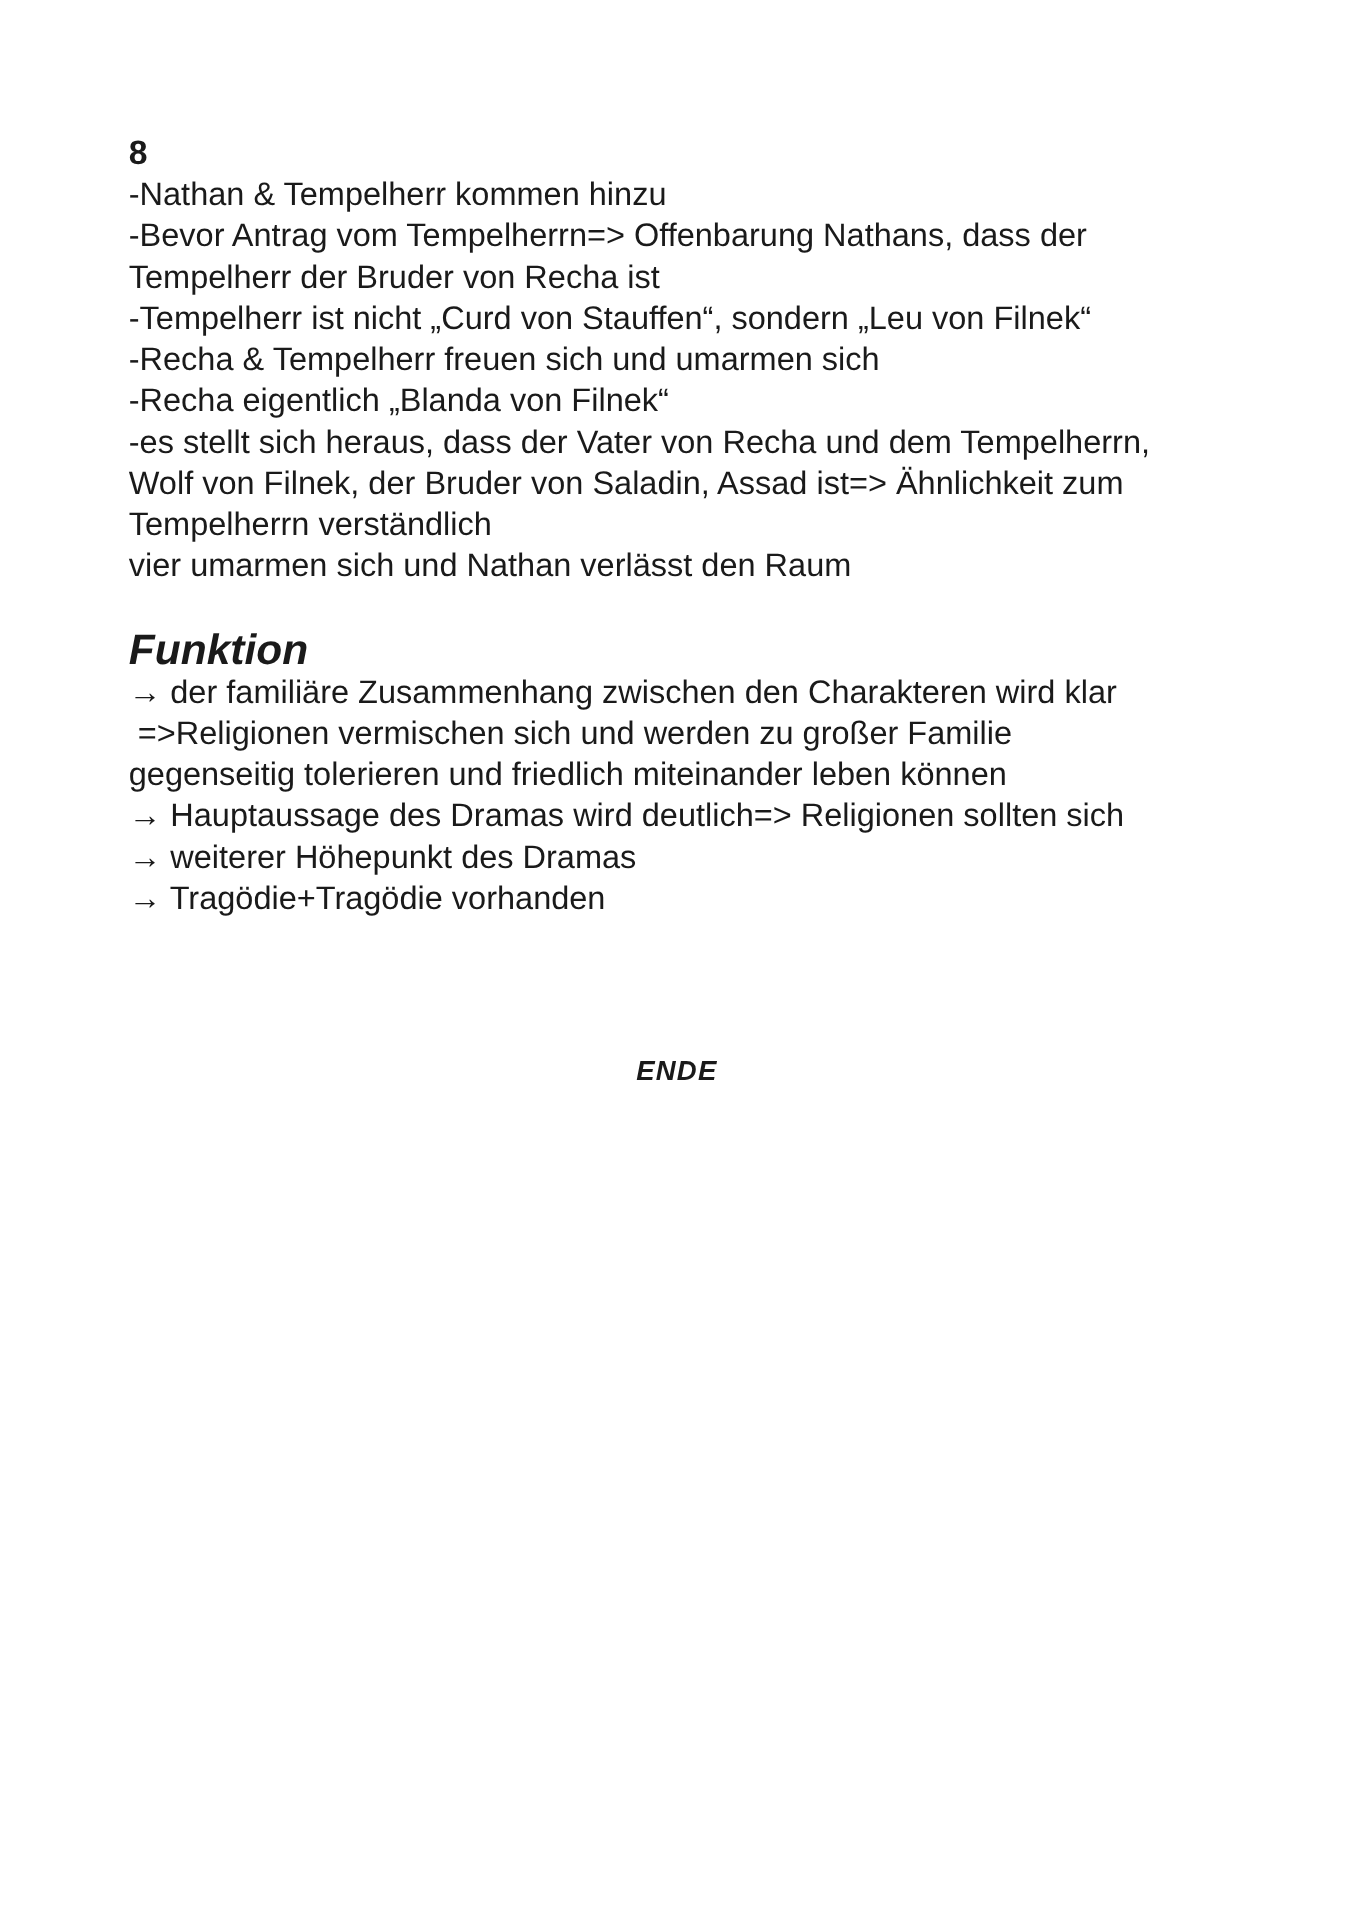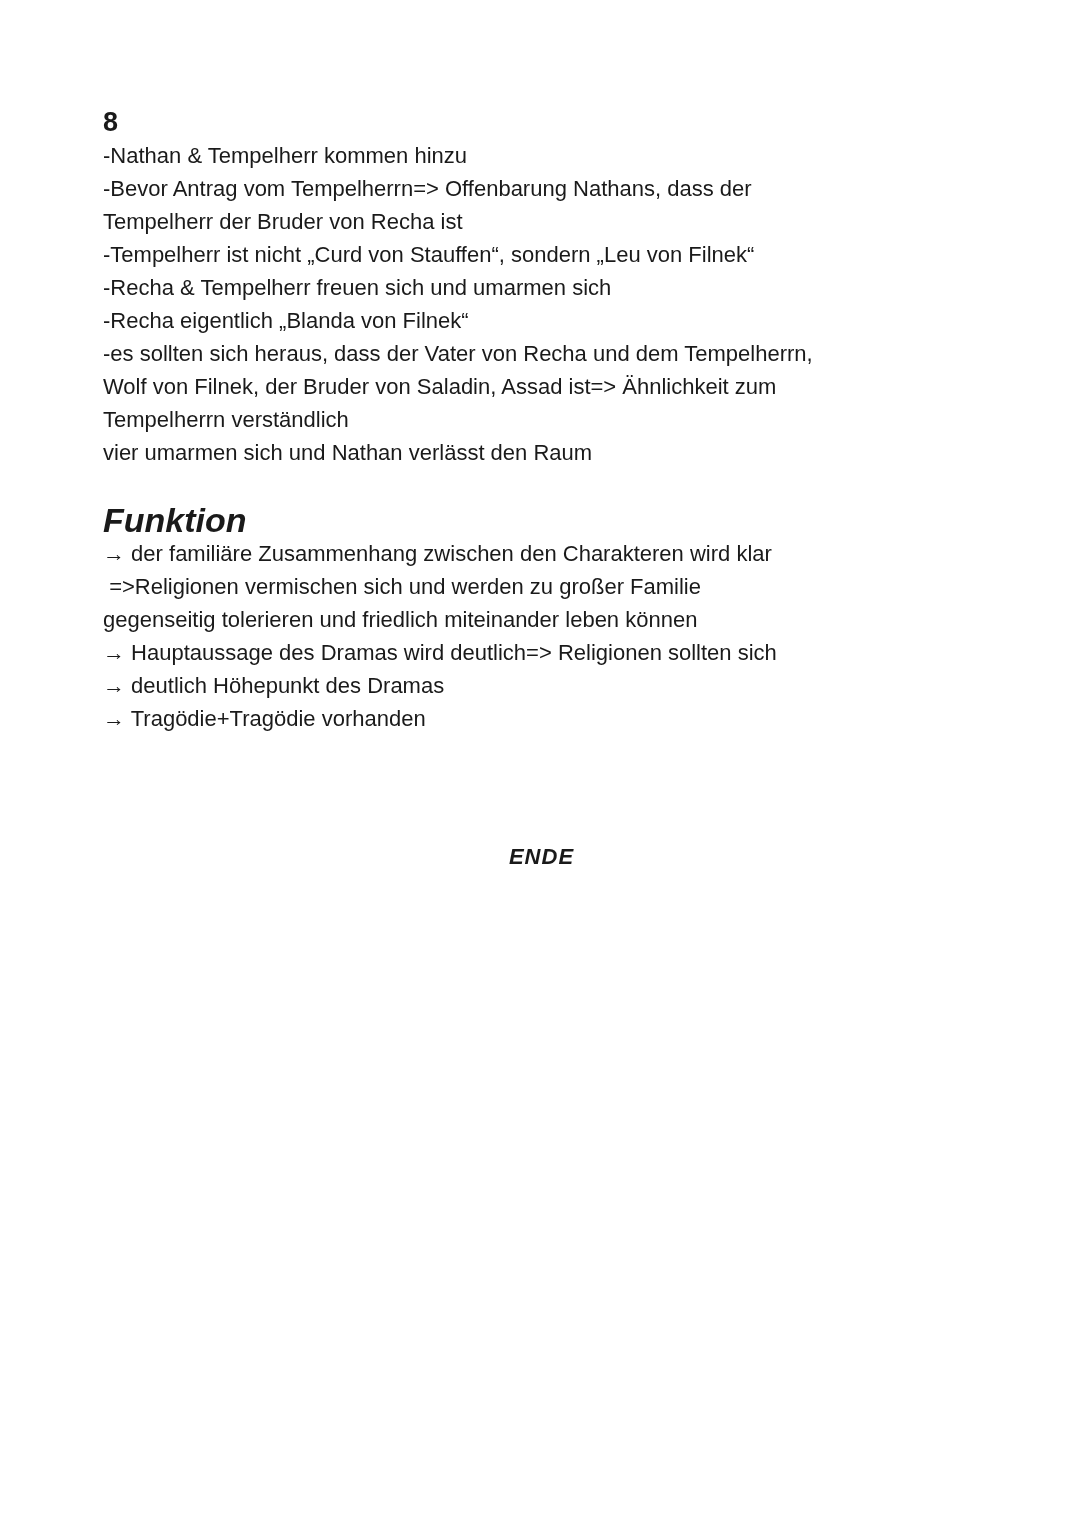--- a/index.html
+++ b/index.html
@@ -24,21 +24,21 @@
   }
   .content {
     width: 877px;
   }
   .section-number {
     font-weight: bold;
     font-size: 27px;
     line-height: 33px;
   }
   .line {
-    font-size: 22px;
+    font-size: 26px;
     line-height: 33px;
     white-space: pre-wrap;
   }
   .funktion-heading {
     margin-top: 35px;
     font-weight: bold;
     font-style: italic;
     font-size: 34px;
     line-height: 33px;
   }
@@ -60,33 +60,33 @@
 
     <div class="section-number">8</div>
 
     <div class="notes">
         <div class="line">-Nathan &amp; Tempelherr kommen hinzu</div>
         <div class="line">-Bevor Antrag vom Tempelherrn=&gt; Offenbarung Nathans, dass der</div>
         <div class="line">Tempelherr der Bruder von Recha ist</div>
         <div class="line">-Tempelherr ist nicht „Curd von Stauffen“, sondern „Leu von Filnek“</div>
         <div class="line">-Recha &amp; Tempelherr freuen sich und umarmen sich</div>
         <div class="line">-Recha eigentlich „Blanda von Filnek“</div>
-        <div class="line">-es sollten sich heraus, dass der Vater von Recha und dem Tempelherrn,</div>
+        <div class="line">-es stellt sich heraus, dass der Vater von Recha und dem Tempelherrn,</div>
         <div class="line">Wolf von Filnek, der Bruder von Saladin, Assad ist=&gt; Ähnlichkeit zum</div>
         <div class="line">Tempelherrn verständlich</div>
         <div class="line">vier umarmen sich und Nathan verlässt den Raum</div>
       </div>
 
     <div class="funktion-heading">Funktion</div>
 
     <div class="funktion-lines">
         <div class="line">→ der familiäre Zusammenhang zwischen den Charakteren wird klar</div>
         <div class="line"> =&gt;Religionen vermischen sich und werden zu großer Familie</div>
         <div class="line">gegenseitig tolerieren und friedlich miteinander leben können</div>
         <div class="line">→ Hauptaussage des Dramas wird deutlich=&gt; Religionen sollten sich</div>
-        <div class="line">→ deutlich Höhepunkt des Dramas</div>
+        <div class="line">→ weiterer Höhepunkt des Dramas</div>
         <div class="line">→ Tragödie+Tragödie vorhanden</div>
       </div>
 
     <div class="ende">ENDE</div>
 
   </div>
 </div>
 
 </body></html>

